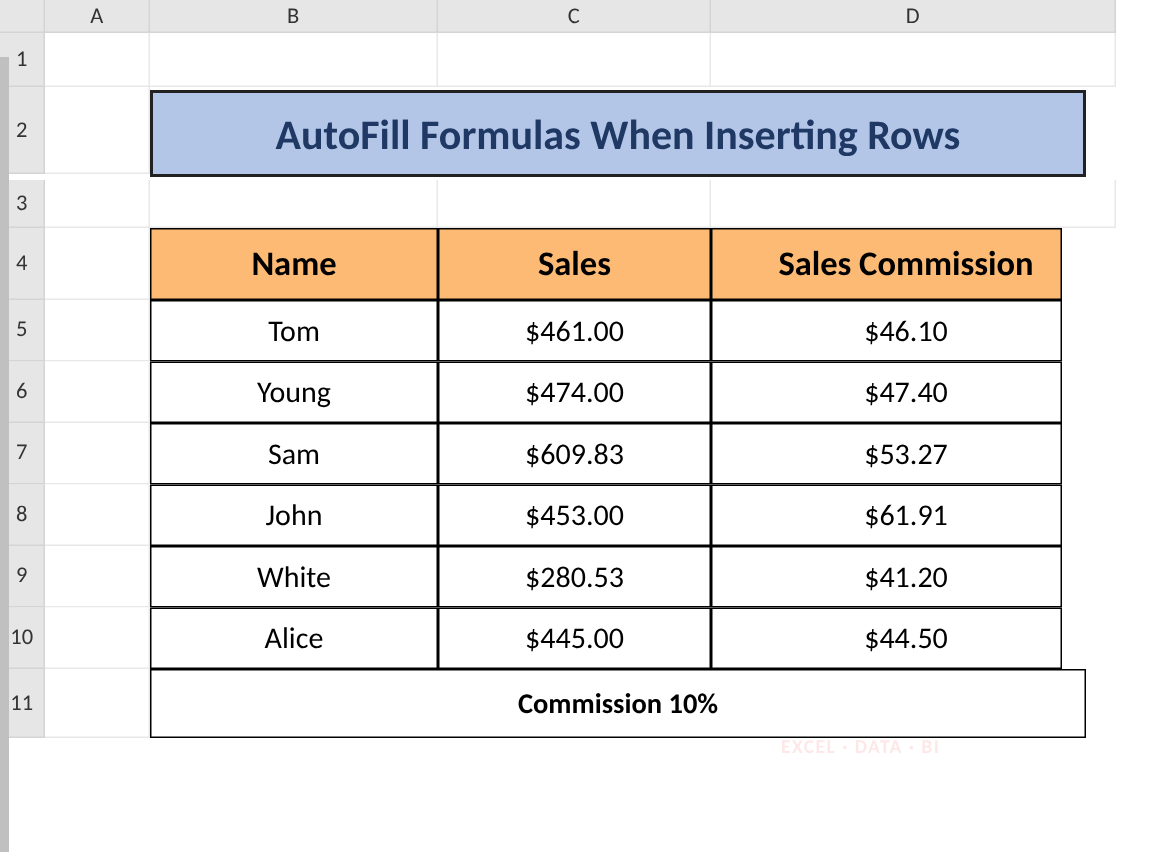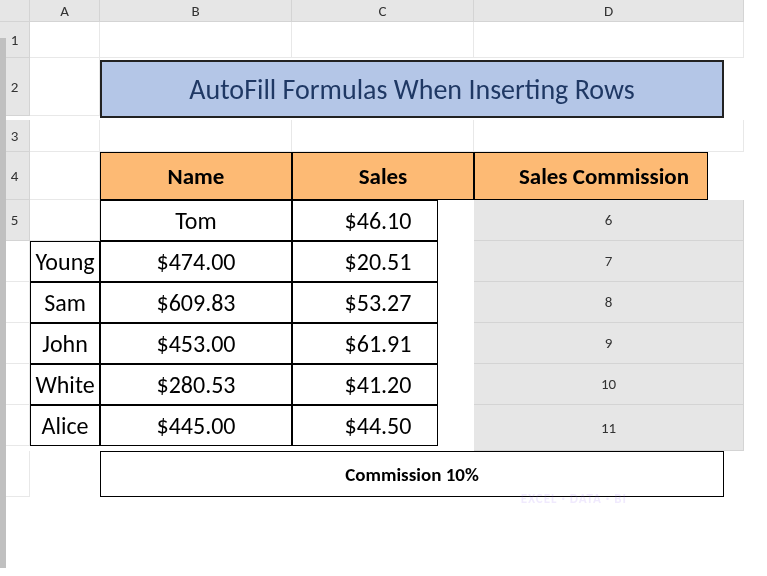--- a/index.html
+++ b/index.html
@@ -64,38 +64,38 @@
     .r3 { height: 32px; }
     .r4 { height: 48px; }
     .rdata { height: 41px; }
     .r11 { height: 46px; }
 
     .title-banner {
       grid-column: 3 / 6;
       background: #b4c6e7;
       border: 2px solid #222;
       font-size: 28px;
-      font-weight: normal;
+      font-weight: bold;
       color: #1f3864;
       display: flex;
       align-items: center;
       justify-content: center;
       margin: 2px 20px 2px 0;
     }
     .table-header {
       background: #fdba74;
       border: 1.5px solid #000;
       font-size: 23px;
       font-weight: bold;
       color: #000;
       justify-content: center;
     }
     .table-cell {
       border: 1.5px solid #000;
-      font-size: 24px;
+      font-size: 20px;
       color: #000;
       justify-content: center;
     }
     .commission-row {
       grid-column: 3 / 6;
       border: 1.5px solid #000;
       font-size: 19px;
       font-weight: bold;
       color: #000;
       justify-content: center;
@@ -103,21 +103,21 @@
     }
     .first-col-b { margin-left: 0; }
     .last-col-d { margin-right: 36px; padding-left: 32px; }
     .watermark {
       position: absolute;
       right: 140px;
       bottom: 70px;
       opacity: 0.12;
       font-size: 13px;
       font-weight: bold;
-      color: #8b5cf6;
+      color: #ef4444;
       letter-spacing: 1px;
       pointer-events: none;
     }
   </style>
 </head>
 <body>
 
 <div class="spreadsheet">
 
   <div class="corner"></div>
@@ -144,27 +144,28 @@
 
   <div class="row-header r4">4</div>
   <div class="cell r4"></div>
   <div class="cell r4 table-header first-col-b">Name</div>
   <div class="cell r4 table-header">Sales</div>
   <div class="cell r4 table-header last-col-d">Sales Commission</div>
 
   <div class="row-header rdata">5</div>
   <div class="cell rdata"></div>
   <div class="cell rdata table-cell">Tom</div>
+  <div class="cell rdata table-cell">$461.00</div>
   <div class="cell rdata table-cell last-col-d">$46.10</div>
 
   <div class="row-header rdata">6</div>
   <div class="cell rdata"></div>
   <div class="cell rdata table-cell">Young</div>
   <div class="cell rdata table-cell">$474.00</div>
-  <div class="cell rdata table-cell last-col-d">$20.51</div>
+  <div class="cell rdata table-cell last-col-d">$47.40</div>
 
   <div class="row-header rdata">7</div>
   <div class="cell rdata"></div>
   <div class="cell rdata table-cell">Sam</div>
   <div class="cell rdata table-cell">$609.83</div>
   <div class="cell rdata table-cell last-col-d">$53.27</div>
 
   <div class="row-header rdata">8</div>
   <div class="cell rdata"></div>
   <div class="cell rdata table-cell">John</div>

